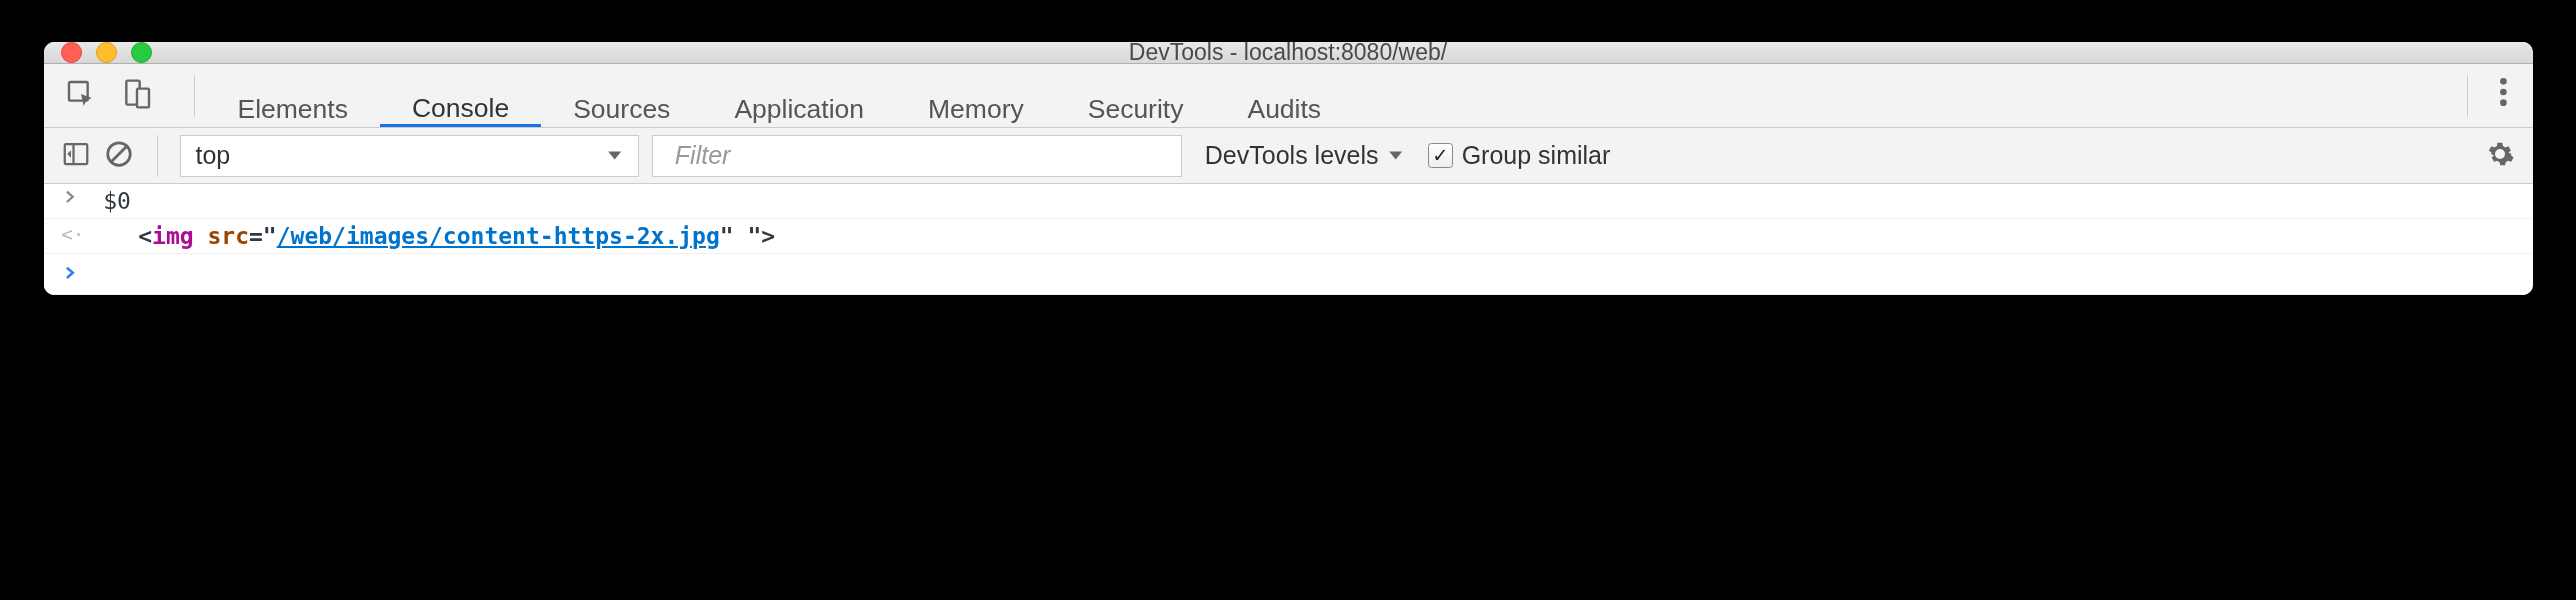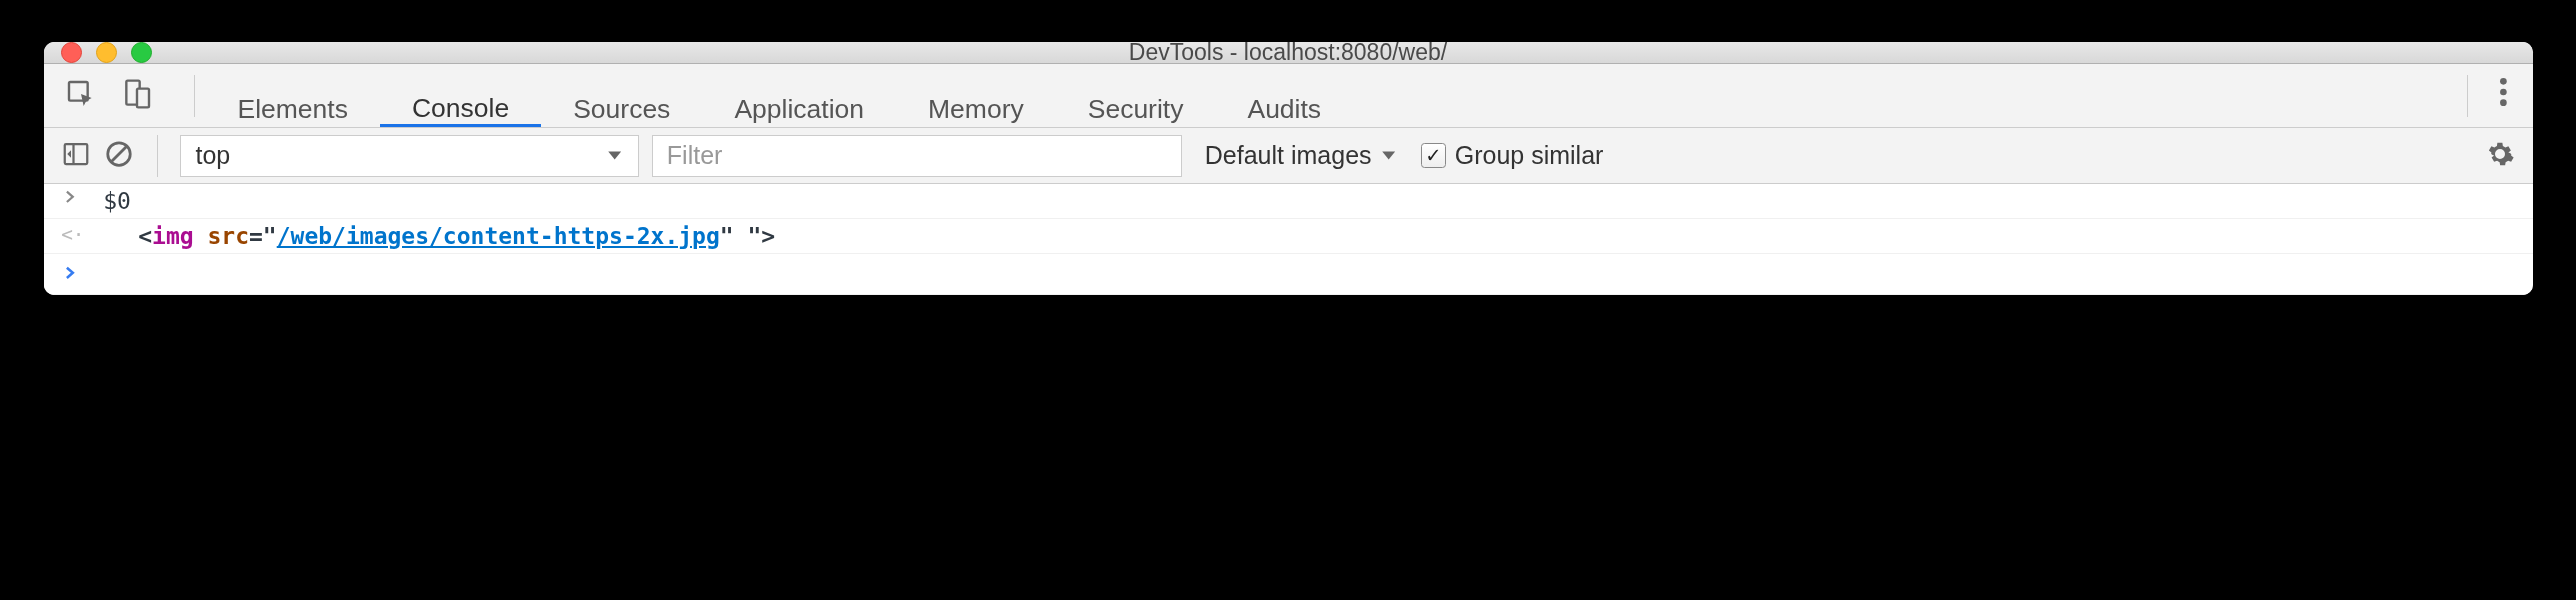--- a/index.html
+++ b/index.html
@@ -157,24 +157,25 @@
     }
     
     .dropdown-arrow {
       color: #666;
     }
     
     .filter-input {
       background: #fff;
       border: 0.9px solid #ccc;
       height: 42px;
-      padding: 0 14px;
+      padding: 0 22px;
       font-size: 25px;
       color: #333;
       width: 530px;
+      font-style: italic;
     }
     
     .filter-input::placeholder {
       color: #999;
     }
     
     .levels-select {
       display: flex;
       align-items: center;
       font-size: 25px;
@@ -347,21 +348,21 @@
     <div class="context-select">
       <span>top</span>
       <span class="dropdown-arrow">
         <svg width="19.4" height="19.4" viewBox="0 0 24 24" fill="currentColor">
             <path d="M4 8 L12 18 L20 8 Z"></path>
           </svg>
       </span>
     </div>
     <input class="filter-input" placeholder="Filter" style="">
     <div class="levels-select">
-      <span>Default images</span>
+      <span>DevTools levels</span>
       <span class="dropdown-arrow">
         <svg width="19.4" height="19.4" viewBox="0 0 24 24" fill="currentColor">
             <path d="M4 8 L12 18 L20 8 Z"></path>
           </svg>
       </span>
     </div>
     <label class="checkbox-wrapper">
       <span class="checkbox">✓</span>
       <span>Group similar</span>
     </label>

